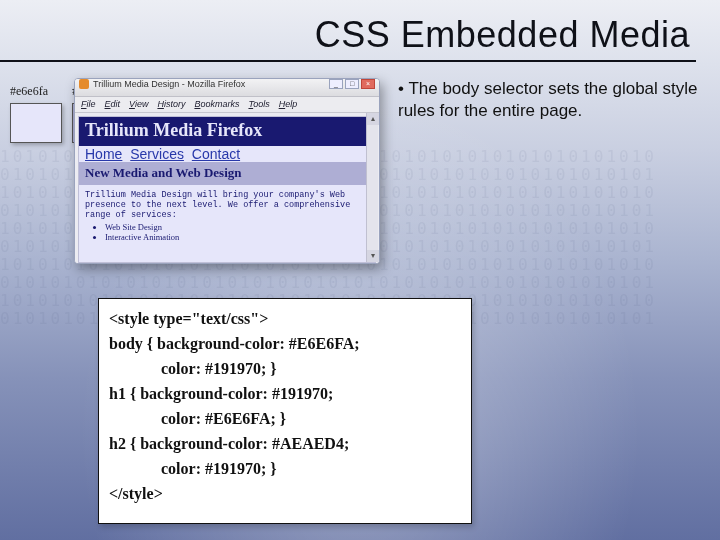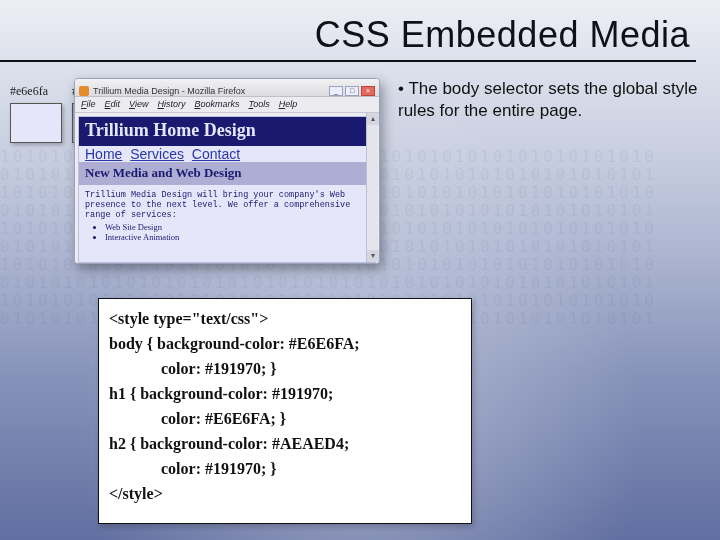--- a/index.html
+++ b/index.html
@@ -91,21 +91,21 @@
     border: 1px solid #9aa3bd;
     border-radius: 4px;
     box-shadow: 3px 5px 12px rgba(0,0,0,0.35);
     overflow: hidden;
   }
   .browser .titlebar {
     height: 18px;
     background: linear-gradient(#f2f2f4,#dcdce0);
     border-bottom: 1px solid #c0c0c8;
     display: flex;
-    align-items: flex-end;
+    align-items: flex-start;
     padding: 0 4px;
     font-size: 9px;
     color: #333;
   }
   .browser .titlebar .ticon {
     width: 10px; height: 10px; background: #e58b2c; border-radius: 2px; margin-right: 4px;
   }
   .browser .titlebar .winbtns {
     margin-left: auto; display:flex; gap:2px;
   }
@@ -247,21 +247,21 @@
     <span>File</span>
     <span>Edit</span>
     <span>View</span>
     <span>History</span>
     <span>Bookmarks</span>
     <span>Tools</span>
     <span>Help</span>
   </div>
   <div class="pagewrap">
     <div class="page">
-      <div class="h1bar">Trillium Home Design</div>
+      <div class="h1bar">Trillium Media Firefox</div>
       <div class="navlinks">
         <span>Home</span>
         <span>Services</span>
         <span>Contact</span>
       </div>
       <div class="h2bar">New Media and Web Design</div>
       <div class="para">Trillium Media Design will bring your company's Web presence to the next level. We offer a comprehensive range of services:</div>
       <ul class="ul">
         <li>Web Site Design</li>
         <li>Interactive Animation</li>

